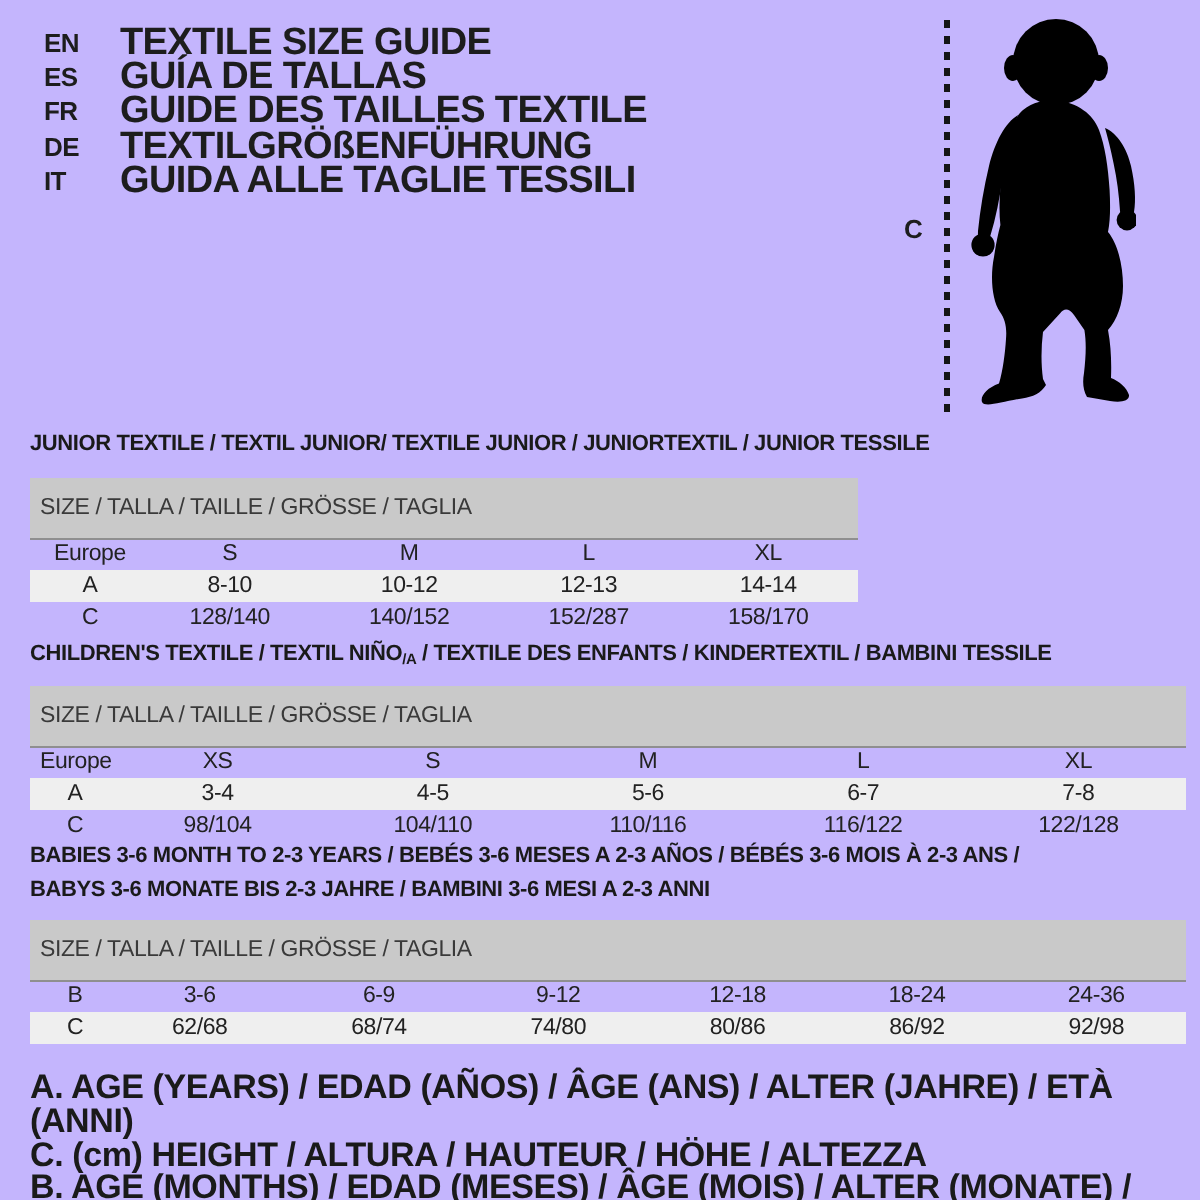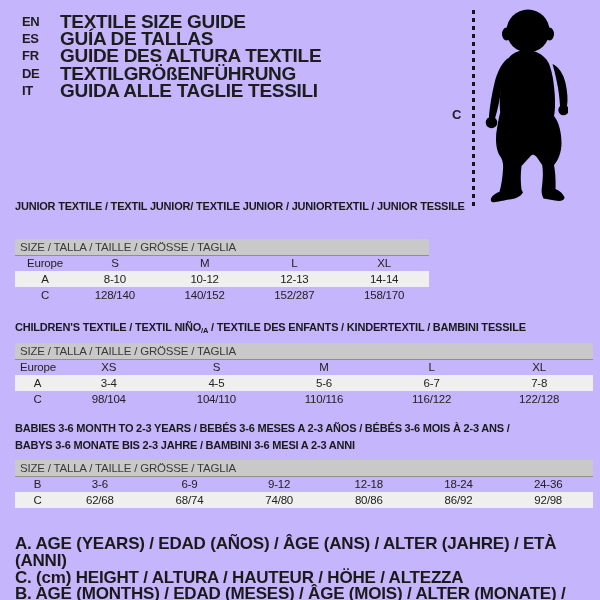--- a/index.html
+++ b/index.html
@@ -34,38 +34,38 @@
   .baby-figure { position: absolute; left: 483px; top: 8px; width: 85px; height: 200px; }
   .baby-figure svg { width: 100%; height: 100%; display: block; }
 
   
   .sec-title {
     position: absolute; left: 15px;
     font-weight: bold; font-size: 11px; letter-spacing: -0.2px;
     white-space: nowrap; color: #1a1a1a;
   }
   .sec-title .subscript { font-size: 7.5px; vertical-align: -2px; }
-  #t1-title { top: 200px; text-align: center; }
+  #t1-title { top: 216px; text-align: center; }
   #t2-title { top: 321px; }
   #t3-title { top: 420px; line-height: 16.5px; }
 
   
   table {
     position: absolute; left: 15px;
     border-collapse: collapse; table-layout: fixed;
     font-size: 11.5px; letter-spacing: -0.2px; color: #222;
   }
   #t1 { top: 239px; width: 414px; }
   #t2 { top: 343px; width: 578px; }
   #t3 { top: 460px; width: 578px; }
   td { height: 16px; text-align: center; padding: 0; vertical-align: middle; }
   td.lbl { text-align: center; padding-left: 5px; }
   tr.size-bar td {
     background: #c9c9c9; border-bottom: 1px solid #8f8f8f;
-    height: 16px; text-align: left; padding-left: 5px; color: #3a3a3a;
+    height: 30px; text-align: left; padding-left: 5px; color: #3a3a3a;
   }
   tr.shade td { background: #efefef; }
 
   
   .footnotes { position: absolute; left: 15px; top: 536px; }
   .footnote {
     font-weight: bold; font-size: 17px; letter-spacing: -0.2px;
     line-height: 16.8px; color: #1a1a1a;
   }
 </style>
@@ -78,21 +78,21 @@
     <div class="lang-row">
       <span class="lang-code">EN</span>
       <span class="lang-title">TEXTILE SIZE GUIDE</span>
     </div>
     <div class="lang-row">
       <span class="lang-code">ES</span>
       <span class="lang-title">GUÍA DE TALLAS</span>
     </div>
     <div class="lang-row">
       <span class="lang-code">FR</span>
-      <span class="lang-title">GUIDE DES ALTURA TEXTILE</span>
+      <span class="lang-title">GUIDE DES TAILLES TEXTILE</span>
     </div>
     <div class="lang-row">
       <span class="lang-code">DE</span>
       <span class="lang-title">TEXTILGRÖßENFÜHRUNG</span>
     </div>
     <div class="lang-row">
       <span class="lang-code">IT</span>
       <span class="lang-title">GUIDA ALLE TAGLIE TESSILI</span>
     </div>
   </div>

